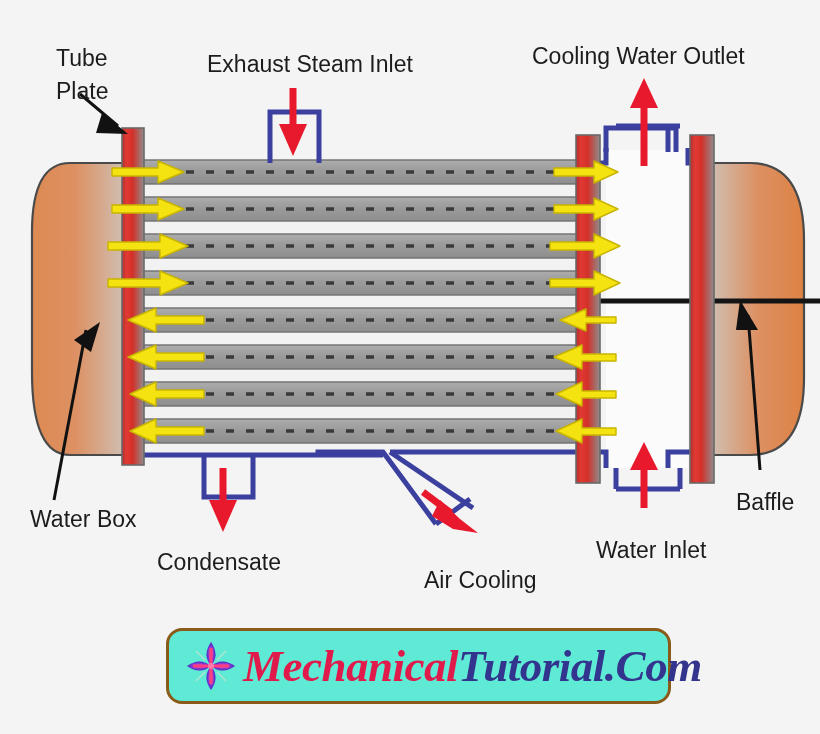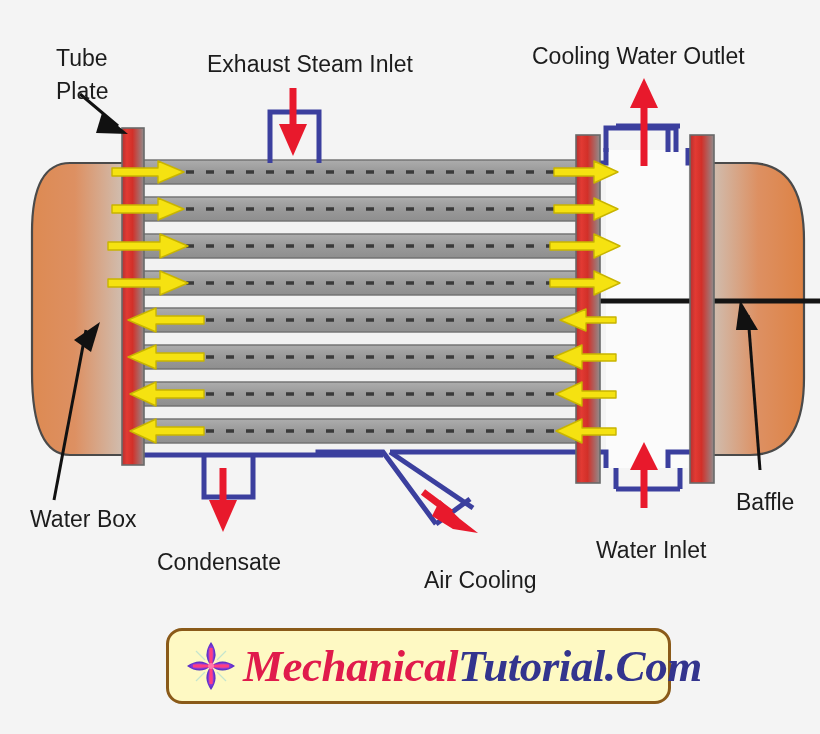--- a/index.html
+++ b/index.html
@@ -17,21 +17,21 @@
     font-size:23px;
     fill:#1c1c1c;
     font-weight:400;
   }
   .logo-box{
     position:absolute;
     left:158px;top:628px;
     width:505px;height:76px;
     border:3px solid #8a5a19;
     border-radius:16px;
-    background:#fef9c3;
+    background:#5eead4;
     box-sizing:border-box;
     display:flex;align-items:center;
     padding-left:14px;
   }
   .logo-mark{width:56px;height:56px;flex:0 0 56px;margin-right:4px;}
   .logo-text{
     font-family:"Liberation Serif", serif;
     font-style:italic;
     font-weight:bold;
     font-size:45px;

